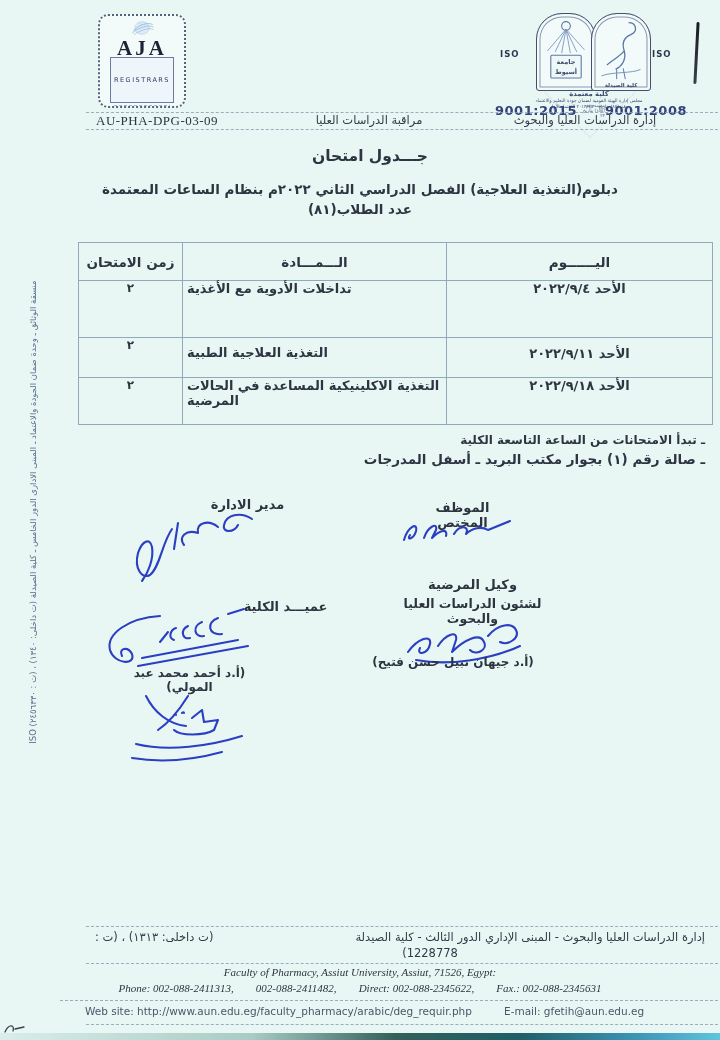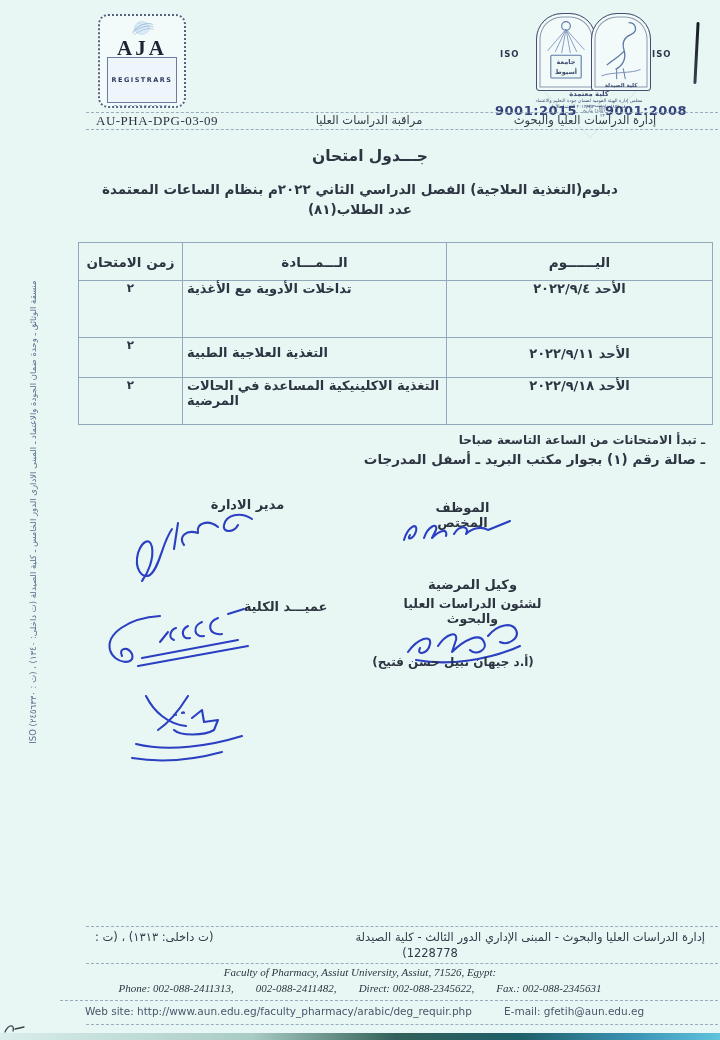--- a/index.html
+++ b/index.html
@@ -12,21 +12,21 @@
   .rtl{direction:rtl;unicode-bidi:plaintext;}
   .dash{position:absolute;height:0;border-top:1.5px dashed #8aa2b5;opacity:.85;}
 
   
   .aja{left:98px;top:14px;width:88px;height:94px;border:2px dotted #556180;
        border-radius:10px;background:rgba(250,255,254,.55);
        display:flex;flex-direction:column;align-items:center;padding-top:3px;box-sizing:border-box;}
   .aja-name{font-family:"Liberation Serif",serif;font-size:21px;font-weight:bold;
             color:#1c2434;letter-spacing:3px;line-height:18px;}
   .aja-reg{font-size:6.5px;letter-spacing:1.5px;color:#2c3a5e;border:1px solid #6d7ba0;
-           padding:18px 3px;margin-top:0;background:#eef6fb;font-weight:bold;}
+           padding:18px 3px;margin-top:0;background:#eef6fb;}
   .aja-tag{width:56px;height:3px;margin-top:2px;
            background:repeating-linear-gradient(90deg,#9fb4cd 0 3px,transparent 3px 5px);}
 
   
   .arch{border:1.5px solid #434f6e;background:#f2fbfa;
         border-radius:26px 26px 3px 3px;
         box-shadow:inset 0 0 0 2.5px #f2fbfa, inset 0 0 0 3.5px rgba(80,95,135,.65);}
   .iso-side{font-size:8.5px;font-weight:bold;letter-spacing:1px;color:#2c3650;}
   .diamond{border:1px dotted rgba(95,120,155,.5);transform:rotate(45deg);opacity:.45;}
   .accred{width:176px;text-align:center;color:#3c4c70;line-height:5.6px;}
@@ -163,21 +163,21 @@
       <td class="time">٢</td>
     </tr>
     <tr style="height:47px;">
       <td class="day">الأحد ٢٠٢٢/٩/١٨</td>
       <td class="subj">التغذية الاكلينيكية المساعدة في الحالات المرضية</td>
       <td class="time">٢</td>
     </tr>
   </tbody>
     </table>
 
-  <div class="note" style="top:433px;font-size:12px;">ـ تبدأ الامتحانات من الساعة التاسعة صباحا</div>
+  <div class="note" style="top:433px;font-size:12px;">ـ تبدأ الامتحانات من الساعة التاسعة الكلية</div>
   <div class="note" style="top:451px;font-size:13.5px;">ـ صالة رقم (١) بجوار مكتب البريد ـ أسفل المدرجات</div>
 
   <div class="sig-title" style="left:415px;top:500px;width:95px;">الموظف المختص</div>
   <div class="abs sig" style="left:396px;top:512px;">
     <svg width="122" height="42" viewBox="0 0 122 42">
       <path class="ink" d="M8,28 C12,14 22,10 20,19 C18,27 10,29 14,23 M28,26 C32,14 42,10 40,18 L36,26 C44,18 52,16 50,24 M58,22 C64,12 74,14 70,22 C76,16 86,14 92,18 L114,9"></path>
     </svg>
   </div>
 
   <div class="sig-title" style="left:210px;top:497px;width:75px;">مدير الادارة</div>
@@ -195,20 +195,21 @@
     </svg>
   </div>
   <div class="sig-name" style="left:368px;top:655px;width:170px;">(أ.د جيهان نبيل حسن فتيح)</div>
 
   <div class="sig-title" style="left:238px;top:599px;width:95px;">عميـــد الكلية</div>
   <div class="abs sig" style="left:96px;top:600px;">
     <svg width="166" height="82" viewBox="0 0 166 82">
       <path class="ink" d="M64,16 C32,18 10,34 14,50 C18,64 40,66 36,54 C32,46 22,48 26,56 M72,32 L64,42 M80,28 C74,30 72,38 78,40 M92,26 C84,30 86,40 94,38 M106,22 C96,26 98,38 108,36 M122,18 C110,22 112,36 126,34 M132,14 L148,9 M46,58 L142,40 M42,66 L152,46"></path>
     </svg>
   </div>
+  <div class="sig-name" style="left:112px;top:666px;width:155px;">(أ.د أحمد محمد عبد المولي)</div>
 
   <div class="abs sig" style="left:118px;top:688px;">
     <svg width="142" height="86" viewBox="0 0 142 86">
       <path class="ink" d="M28,8 C36,24 50,36 68,38 M70,8 C60,24 52,34 40,42 M74,30 L84,22 L86,34 L100,32 L96,42 C86,48 62,48 56,42 M56,27 C57,26 58,26 58,27 M64,25 C65,24 66,24 66,25 M18,56 C50,64 92,58 124,48 M14,70 C50,76 82,70 104,64"></path>
     </svg>
   </div>
 
   <div class="abs side-text">منسقة الوثائق ـ وحدة ضمان الجودة والاعتماد ـ المبنى الادارى الدور الخامس ـ كلية الصيدلة (ت داخلى: ١٣٤٠) ، (ت : ٢٤٥٦٣٣٠) ISO</div>
 
   <div class="dash" style="left:86px;top:926px;width:632px;"></div>

